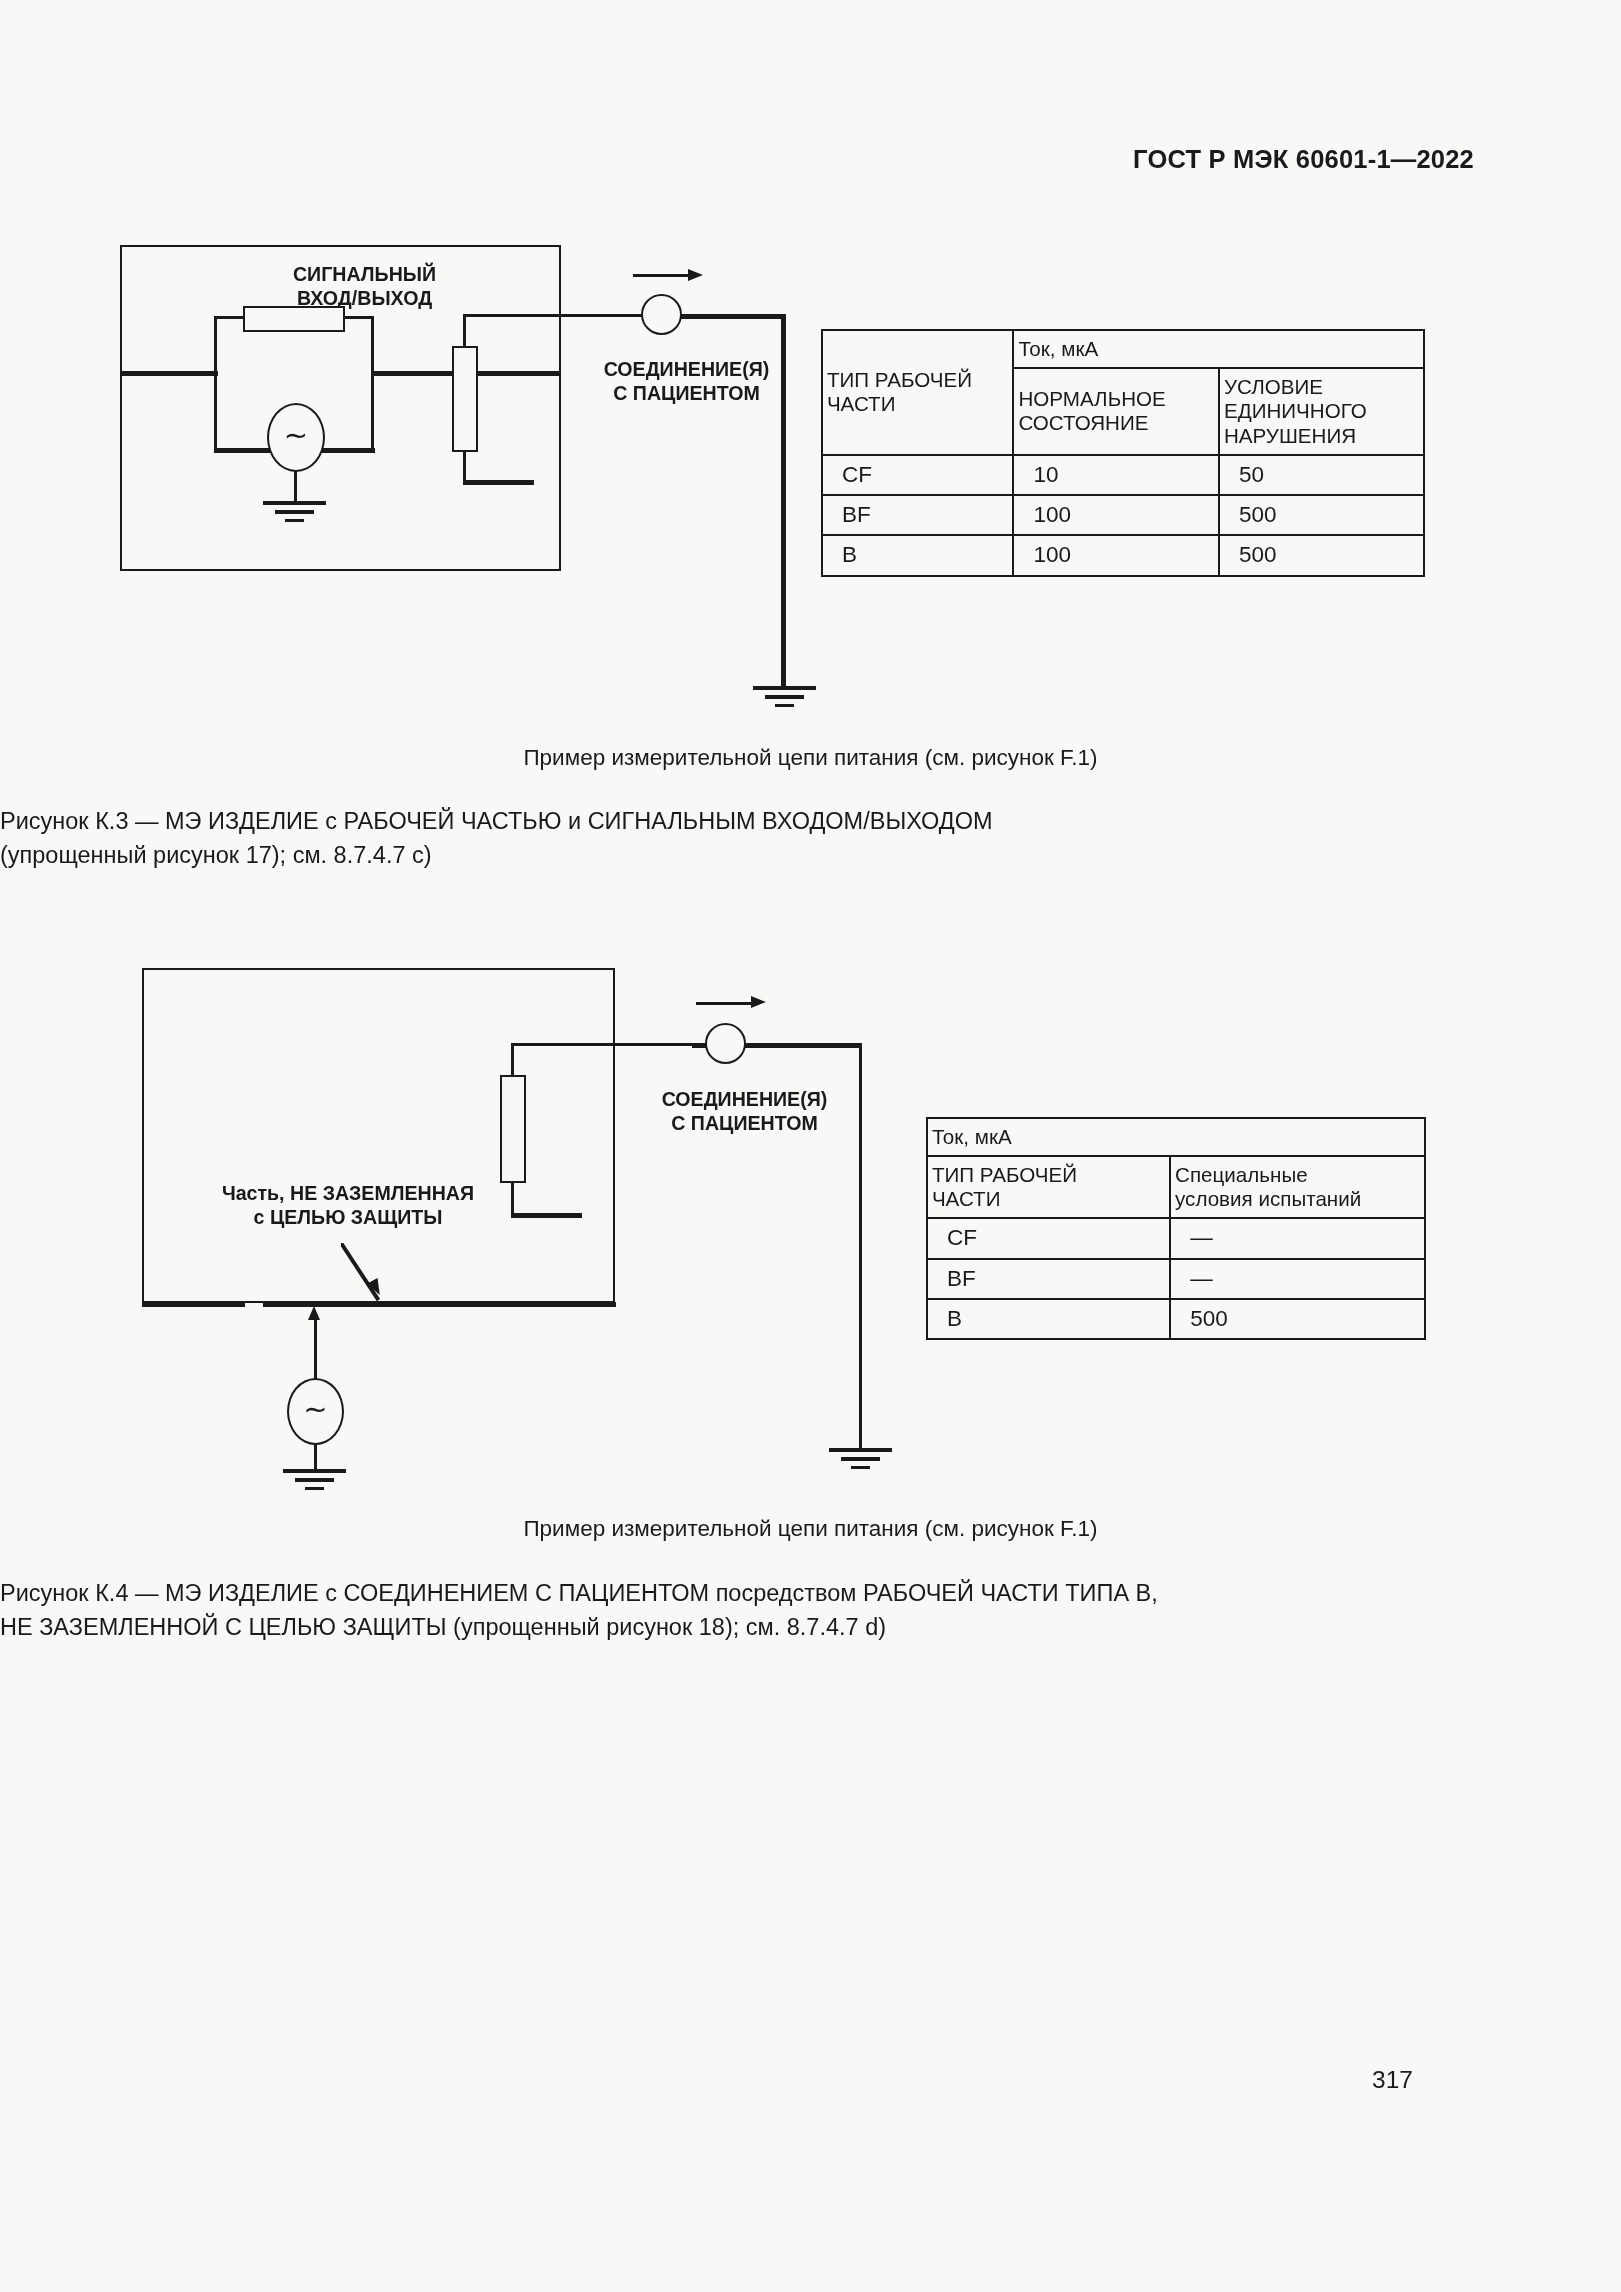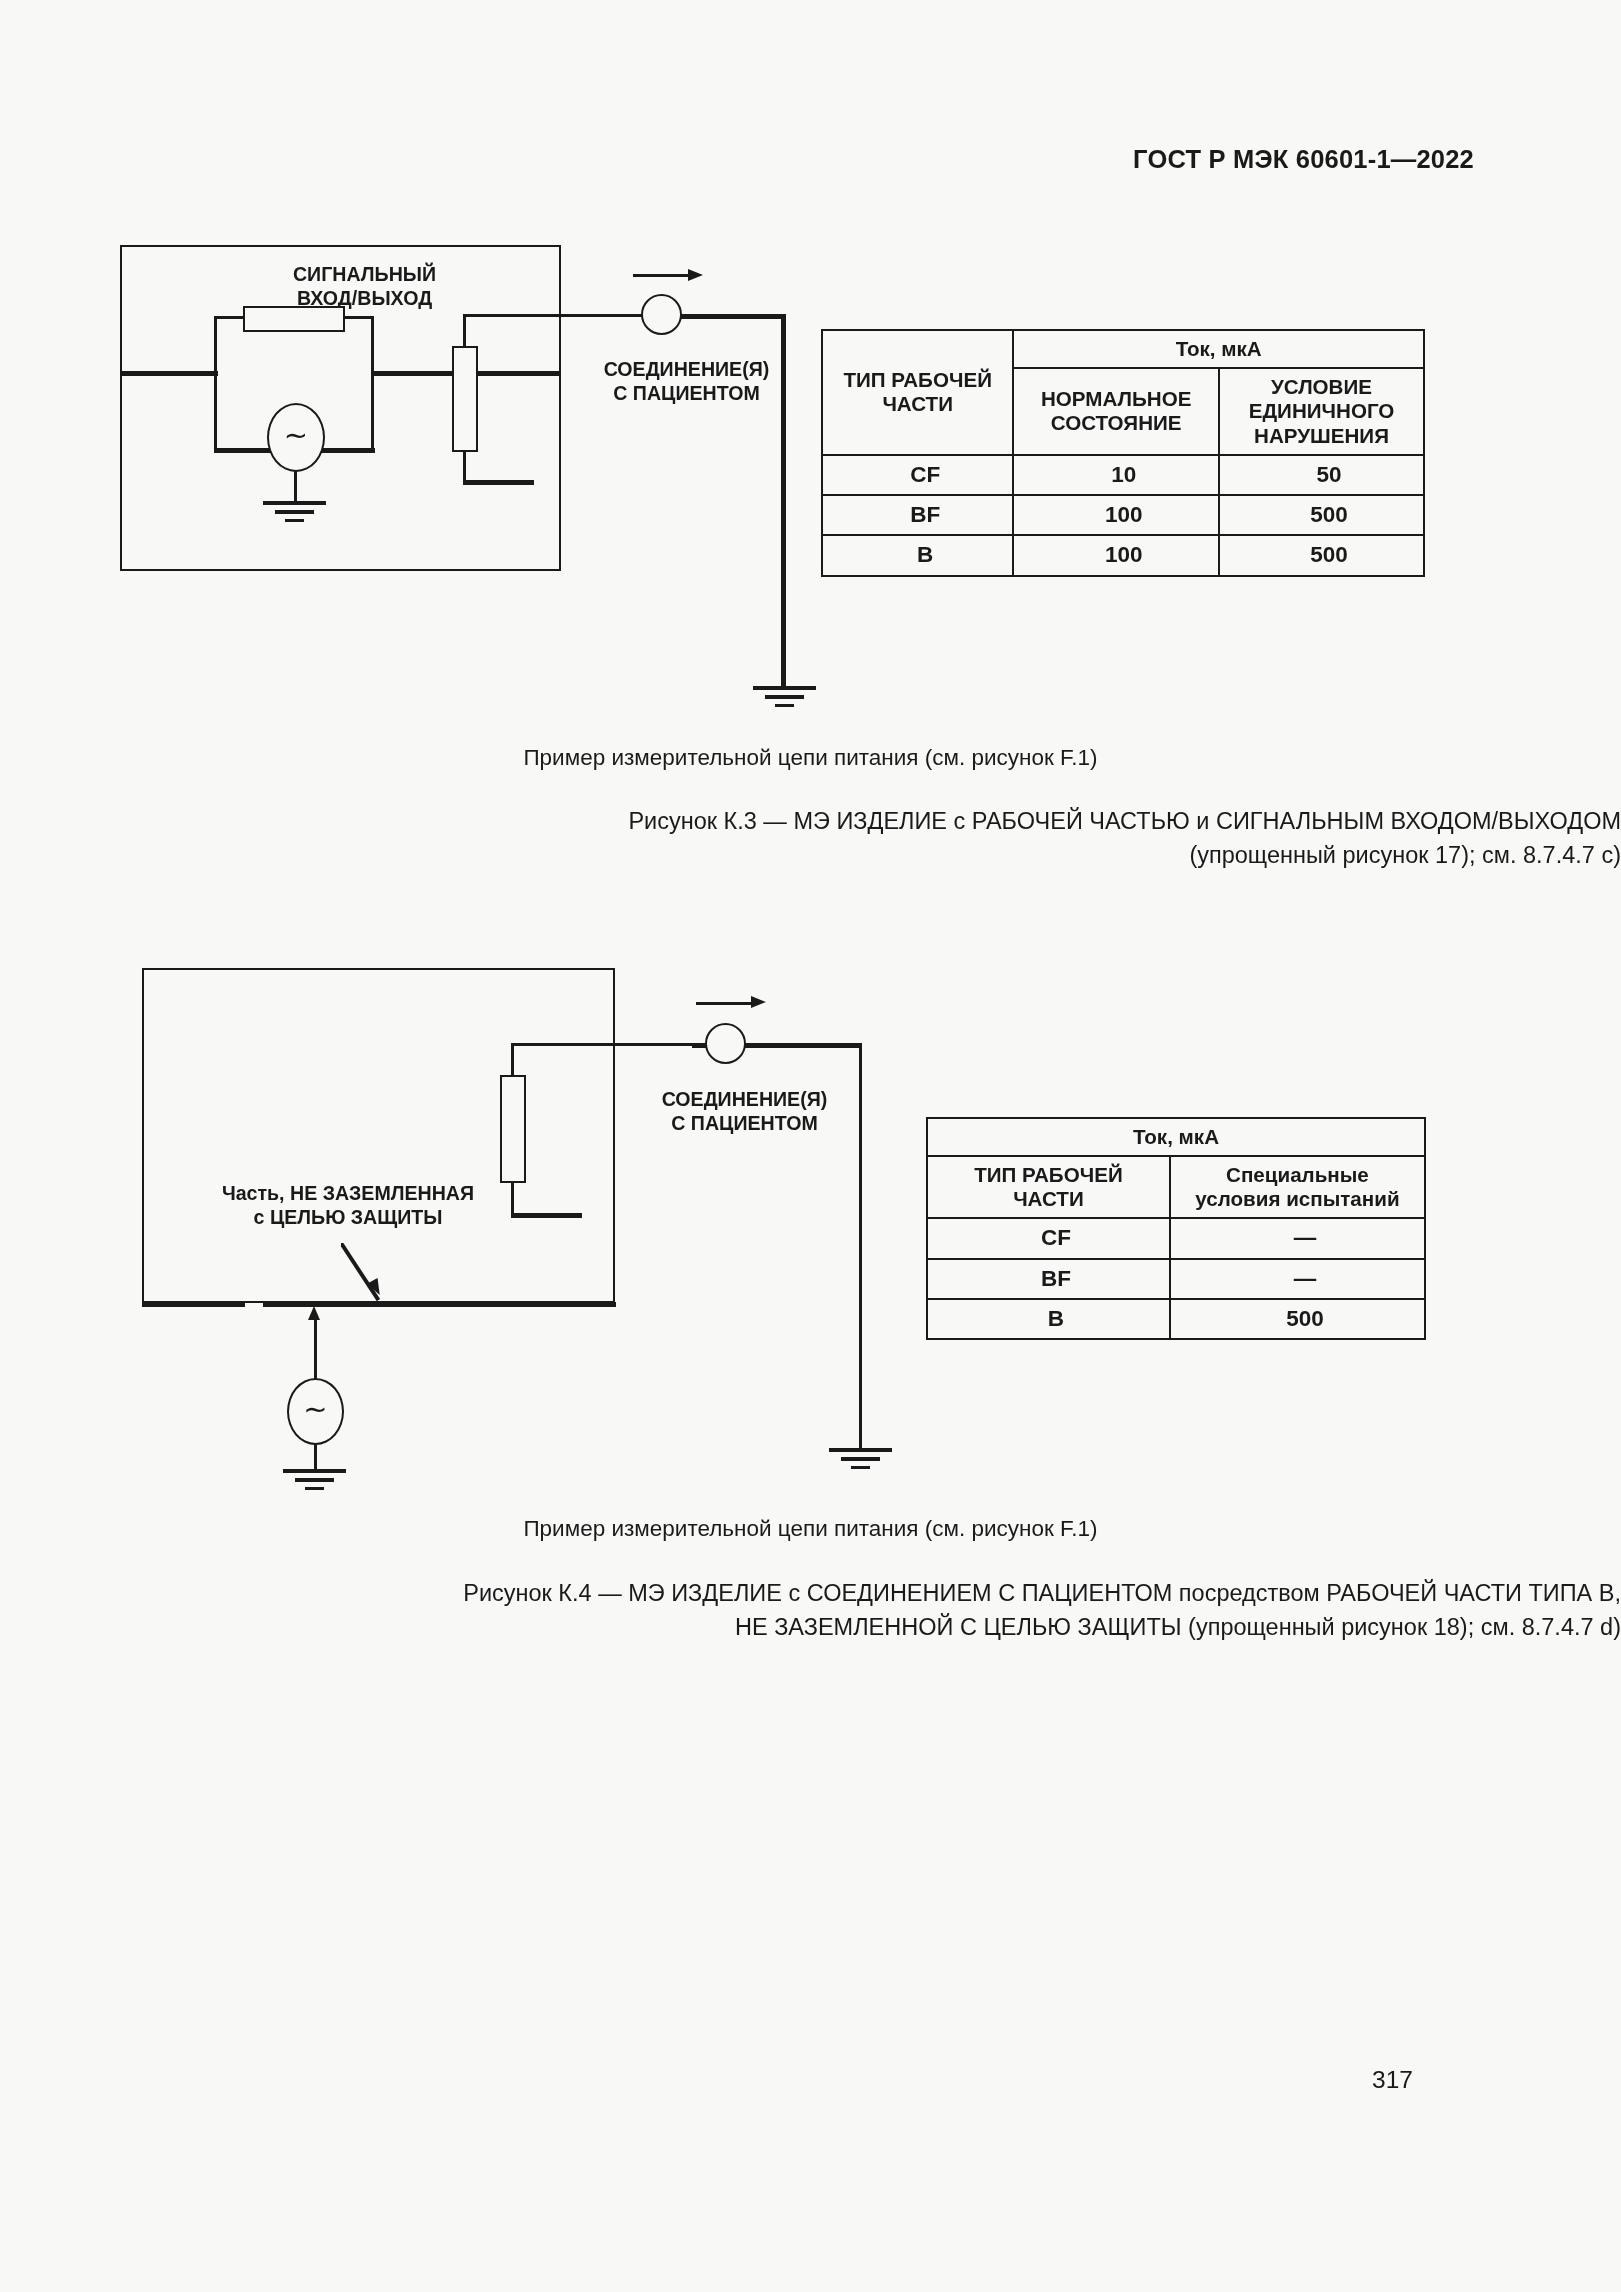--- a/index.html
+++ b/index.html
@@ -132,44 +132,44 @@
   }
 
   
   table.spec {
     position: absolute;
     border-collapse: collapse;
     background: #f8f8f7;
   }
   table.spec td, table.spec th {
     border: 2px solid #1a1a1a;
-    text-align: center;
+    text-align: left;
     vertical-align: middle;
-    font-weight: bold;
+    font-weight: normal;
     line-height: 1.18;
     padding: 5.9px 3.9px;
   }
   table.spec .hdr-unit { font-size: 20.6px; }
   table.spec .hdr-col  { font-size: 20.6px; }
   table.spec .cell     { font-size: 22.5px; padding-left: 19px; }
   table.spec tr.first-data td { border-top: 2.9px solid #1a1a1a; }
 
   
   .cap-note {
     position: absolute;
     width: 100%;
     left: 0;
     text-align: center;
     font-size: 22.5px;
   }
   .fig-caption {
     position: absolute;
     left: 0;
     width: 100%;
-    text-align: right;
+    text-align: left;
     font-size: 23.5px;
     line-height: 1.45;
   }
 </style>
 </head>
 <body>
 
 <div class="doc-header">ГОСТ Р МЭК 60601-1—2022</div>
 
 <div>

